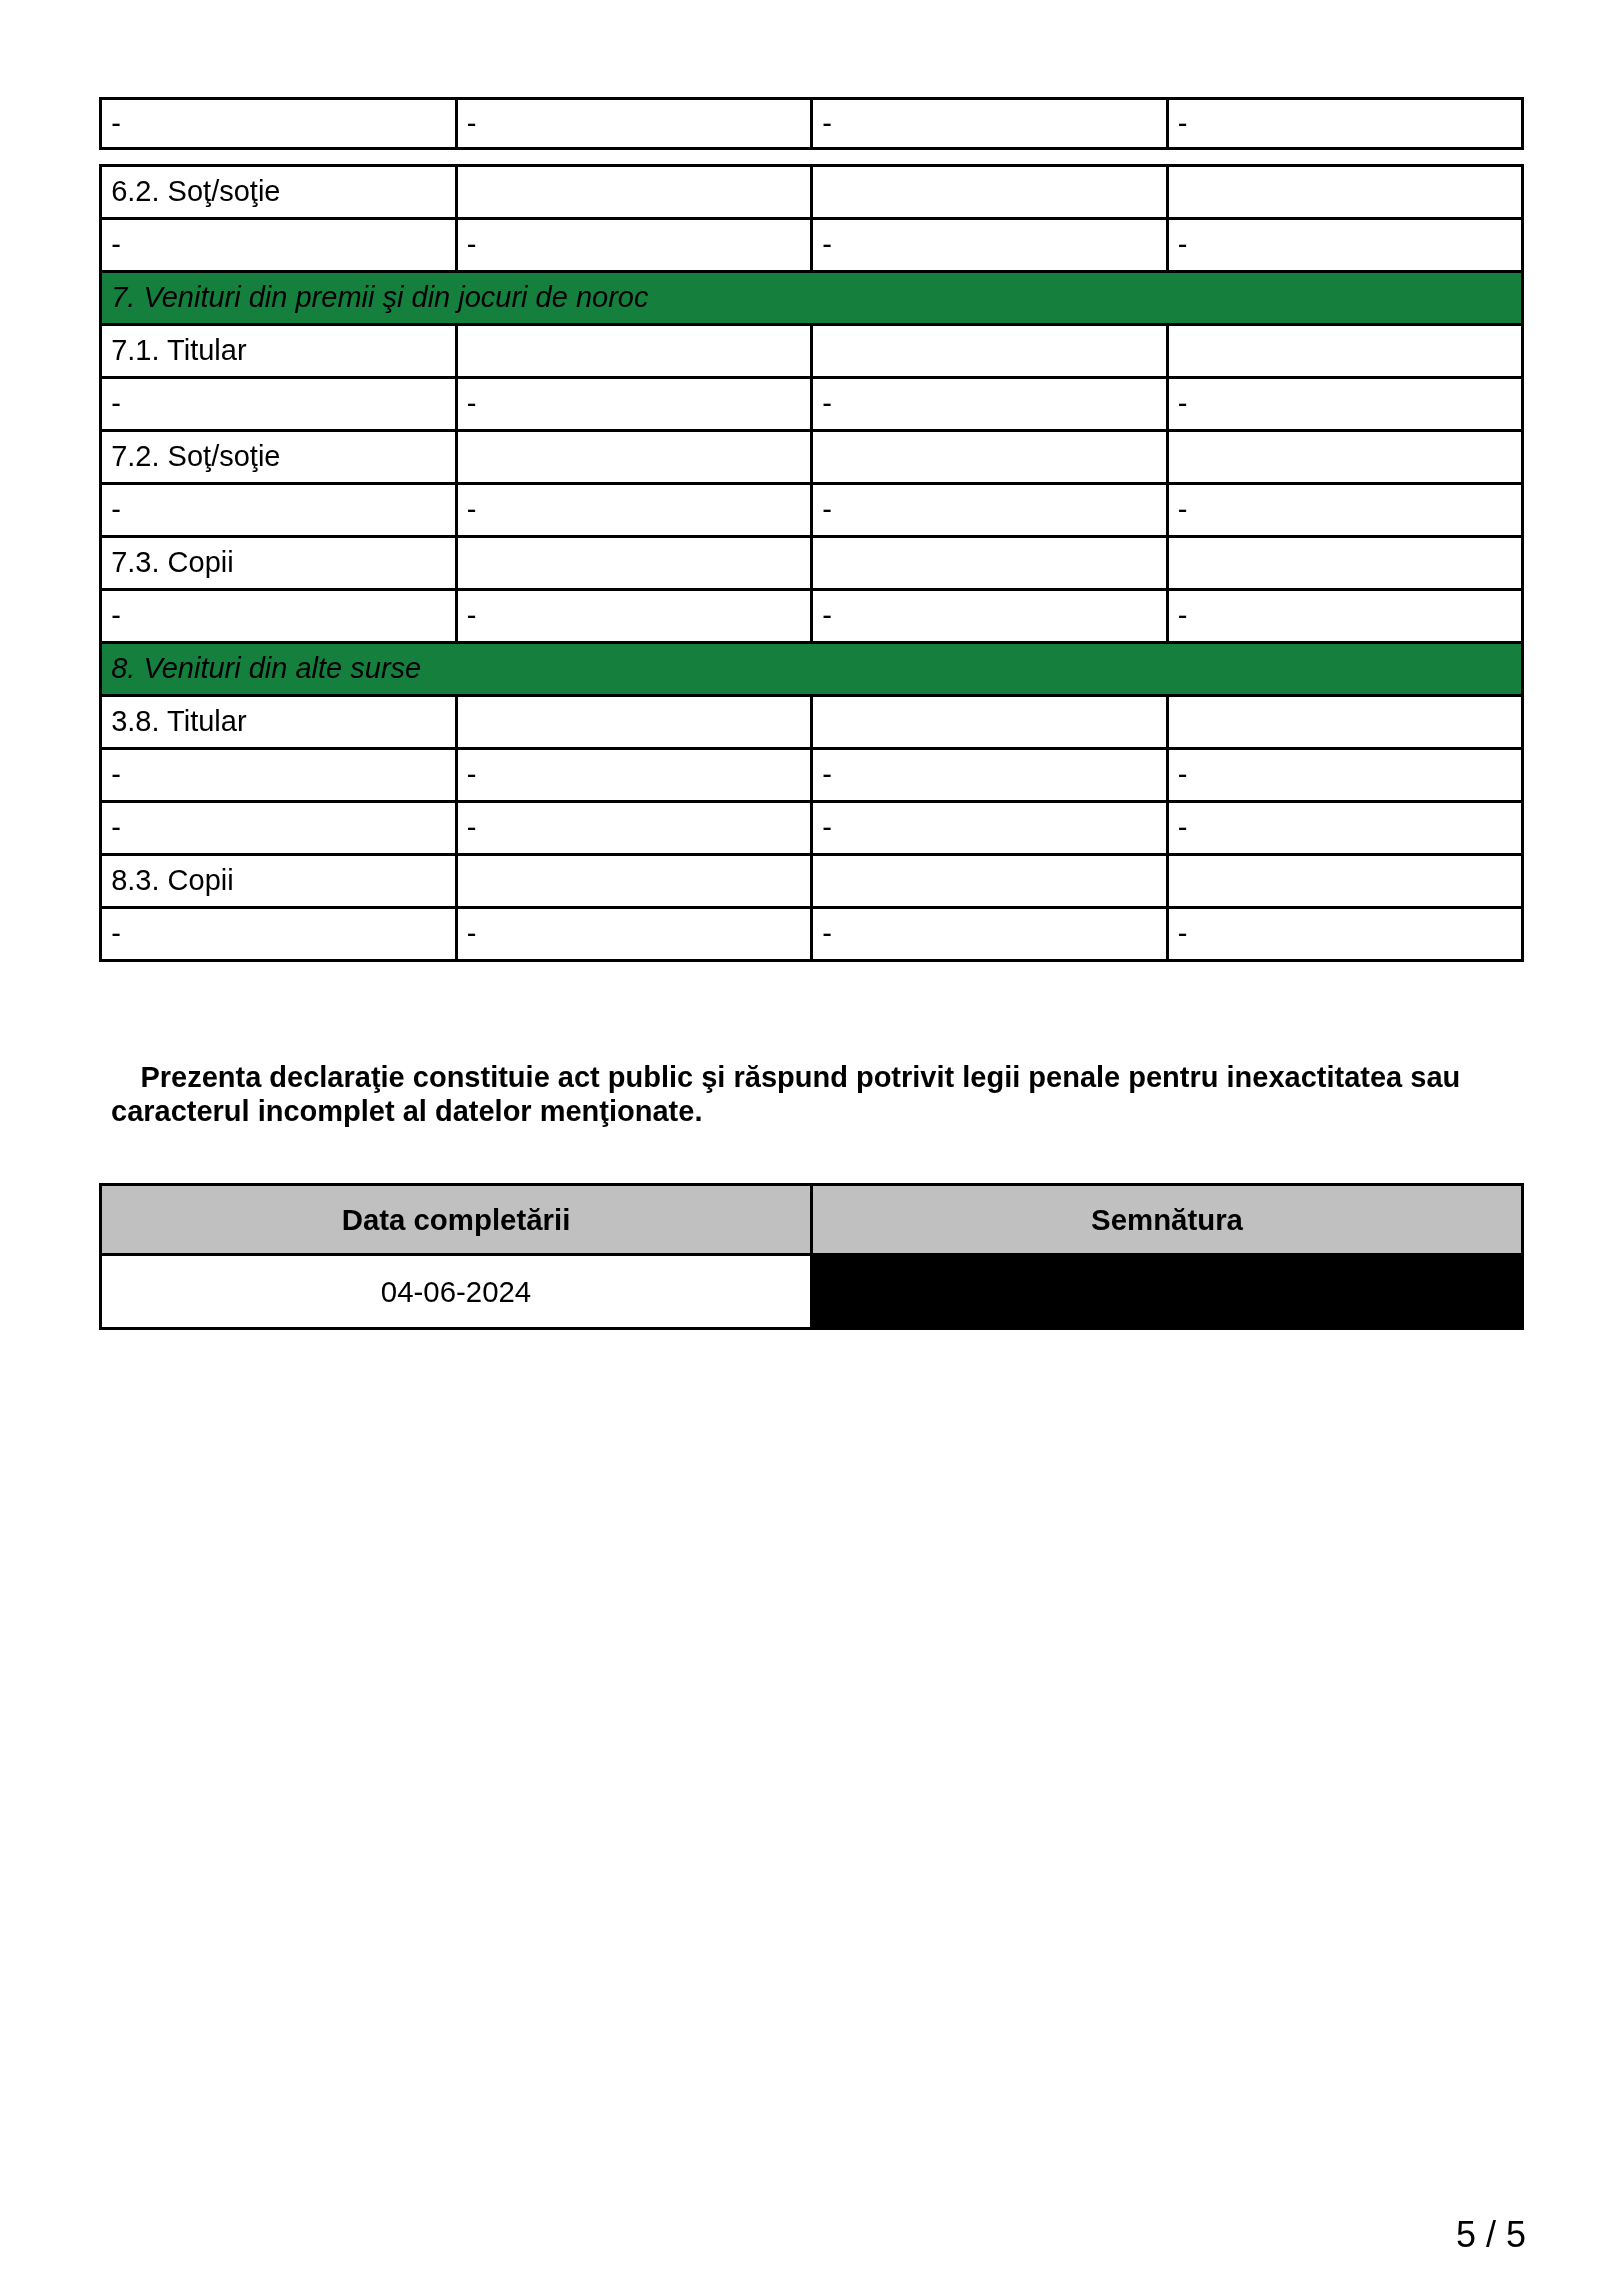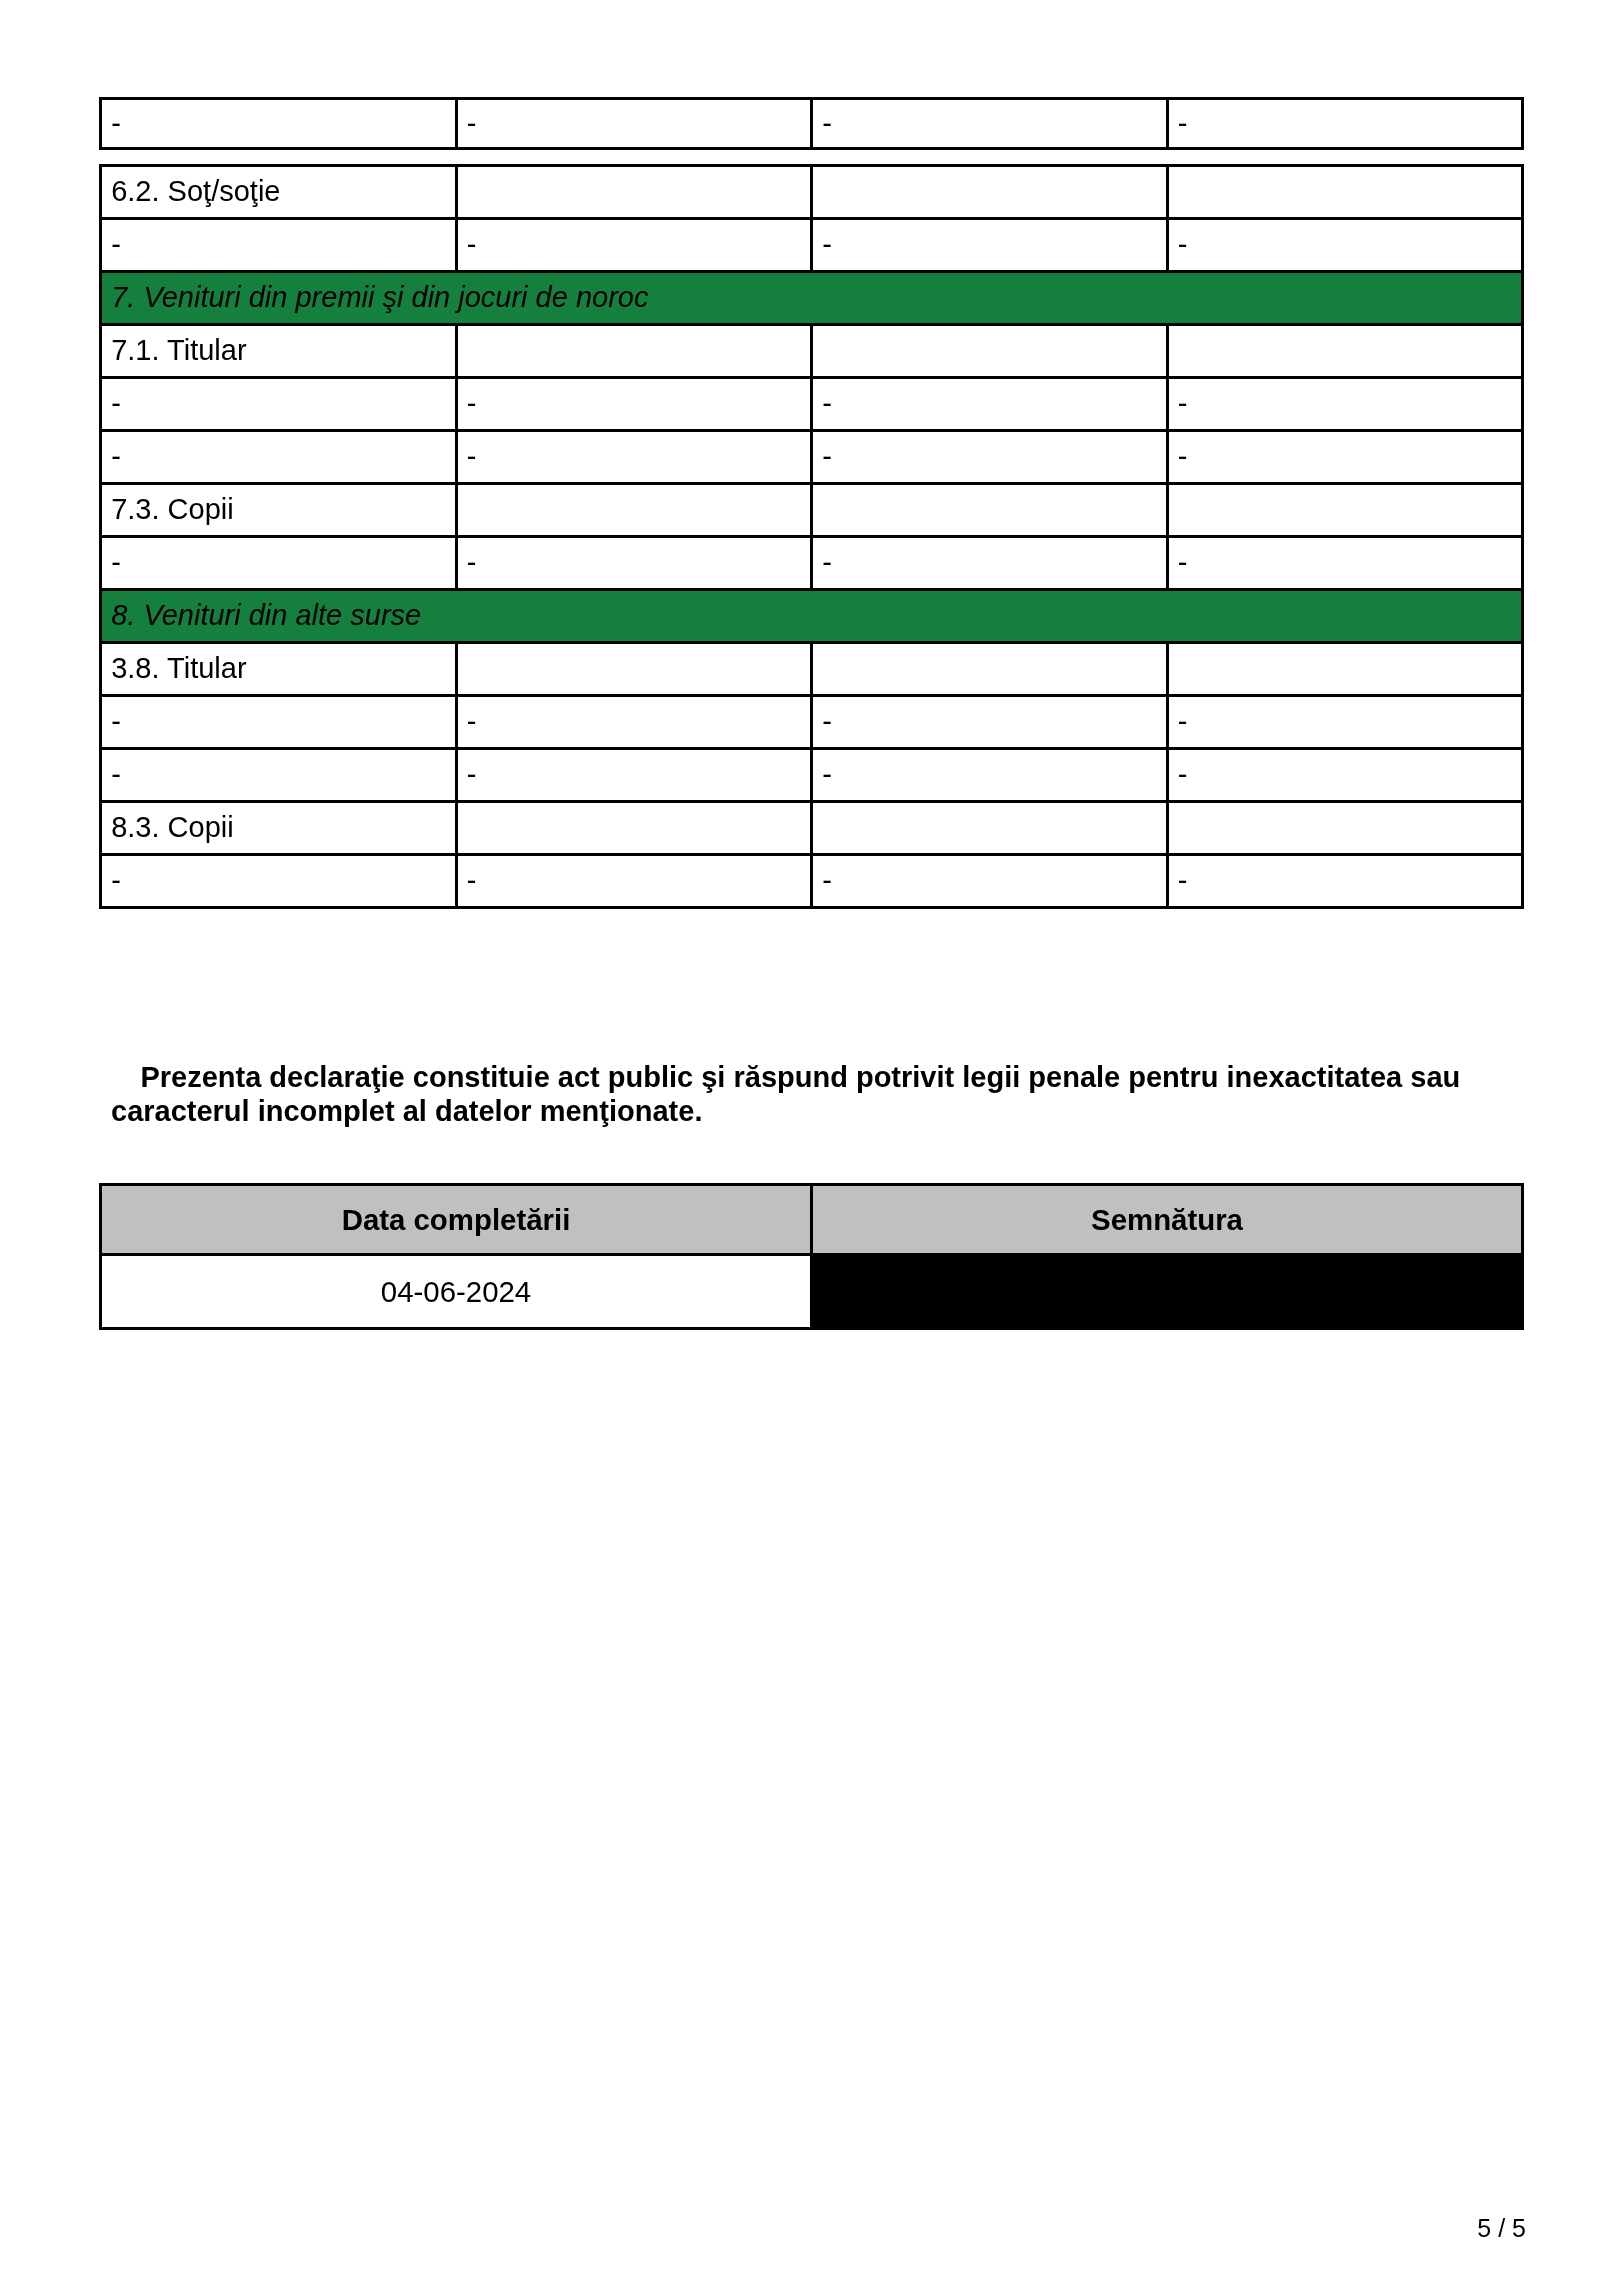--- a/index.html
+++ b/index.html
@@ -80,21 +80,21 @@
     height: 47px;
   }
   table.sig .val { height: 51px; }
   table.sig .redacted { background: #000000; }
 
   
   .page-number {
     position: absolute;
     top: 2214px;
     right: 96px;
-    font-size: 25px;
+    font-size: 36px;
     text-align: right;
   }
 </style>
 </head>
 <body>
 
 <div class="content">
 
   <table class="income income-cont">
     <tbody>
@@ -128,20 +128,26 @@
       <td>7.1. Titular</td>
       <td></td>
       <td></td>
       <td></td>
     </tr>
     <tr>
       <td>-</td>
       <td>-</td>
       <td>-</td>
       <td>-</td>
+    </tr>
+    <tr>
+      <td>7.2. Soţ/soţie</td>
+      <td></td>
+      <td></td>
+      <td></td>
     </tr>
     <tr>
       <td>-</td>
       <td>-</td>
       <td>-</td>
       <td>-</td>
     </tr>
     <tr>
       <td>7.3. Copii</td>
       <td></td>

